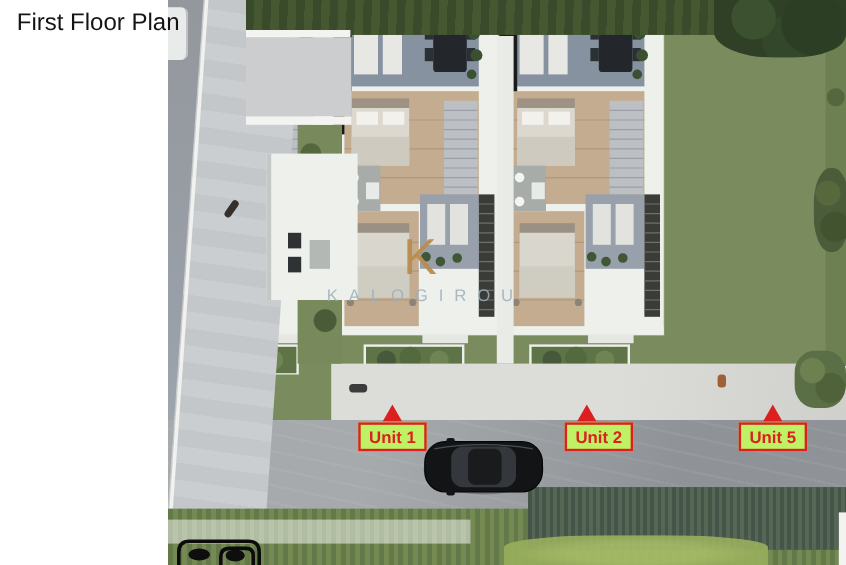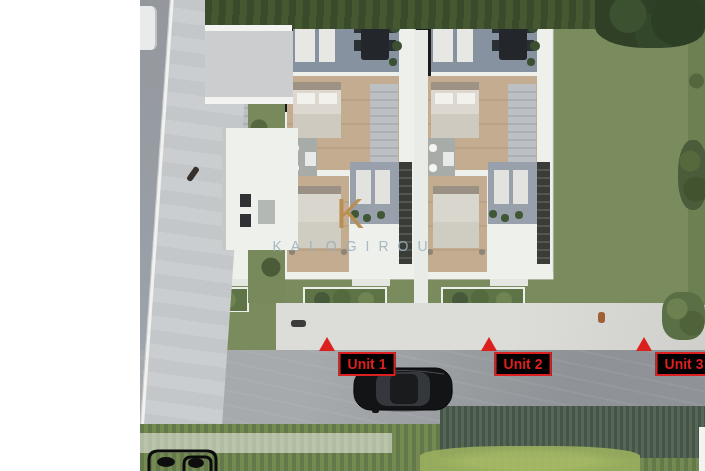--- a/index.html
+++ b/index.html
@@ -85,28 +85,29 @@
   .watermark{left:110px;top:192px;width:200px;z-index:50;text-align:center;pointer-events:none;}
   .wk{font-size:42px;line-height:44px;color:var(--wm-gold,#b98d4f);font-weight:400;opacity:.95;}
   .wbrand{font-size:14px;letter-spacing:9px;padding-left:9px;color:var(--wm-gray,#9cb0bd);
           opacity:.85;margin-top:2px;}
 
   
   .marker-arrow{position:absolute;width:0;height:0;z-index:60;
       border-left:8px solid transparent;border-right:8px solid transparent;
       border-bottom:14px solid var(--label-red,#dc1f1f);}
   .unit-label{position:absolute;z-index:60;transform:translateX(-50%);
-      background:#000000;border:2px solid var(--label-red,#dc1f1f);
+      background:#bef264;border:2px solid var(--label-red,#dc1f1f);
       color:var(--label-red,#dc1f1f);font-weight:bold;font-size:14px;
-      padding:2px 7px;white-space:nowrap;margin-left:40px;}
+      padding:2px 7px;white-space:nowrap;}
 </style>
 </head>
 <body>
 
 <div class="stage">
+  <div class="title">First Floor Plan</div>
 
   <div class="render">
     <div class="street"></div>
     <div class="sidewalk"></div>
     <div class="curb"></div>
 
     <div class="hedge"></div>
     <div class="hedge-dark"></div>
     <div class="wall-top"></div>
     <div class="driveway"></div>
@@ -353,19 +354,19 @@
     <div class="watermark">
       <div class="wk">K</div>
       <div class="wbrand">KALOGIROU</div>
     </div>
 
     <div id="markers">
   <div class="marker-arrow" style="left:179px;top:337px"></div>
   <div class="unit-label" style="left:187px;top:352px">Unit 1</div>
 
   <div class="marker-arrow" style="left:341px;top:337px"></div>
-  <div class="unit-label" style="left:343px;top:352px">Unit 2</div>
+  <div class="unit-label" style="left:359px;top:352px">Unit 2</div>
 
   <div class="marker-arrow" style="left:496px;top:337px"></div>
-  <div class="unit-label" style="left:504px;top:352px">Unit 3</div>
+  <div class="unit-label" style="left:504px;top:352px">Unit 5</div>
 </div>
   </div>
 </div>
 
 </body></html>

